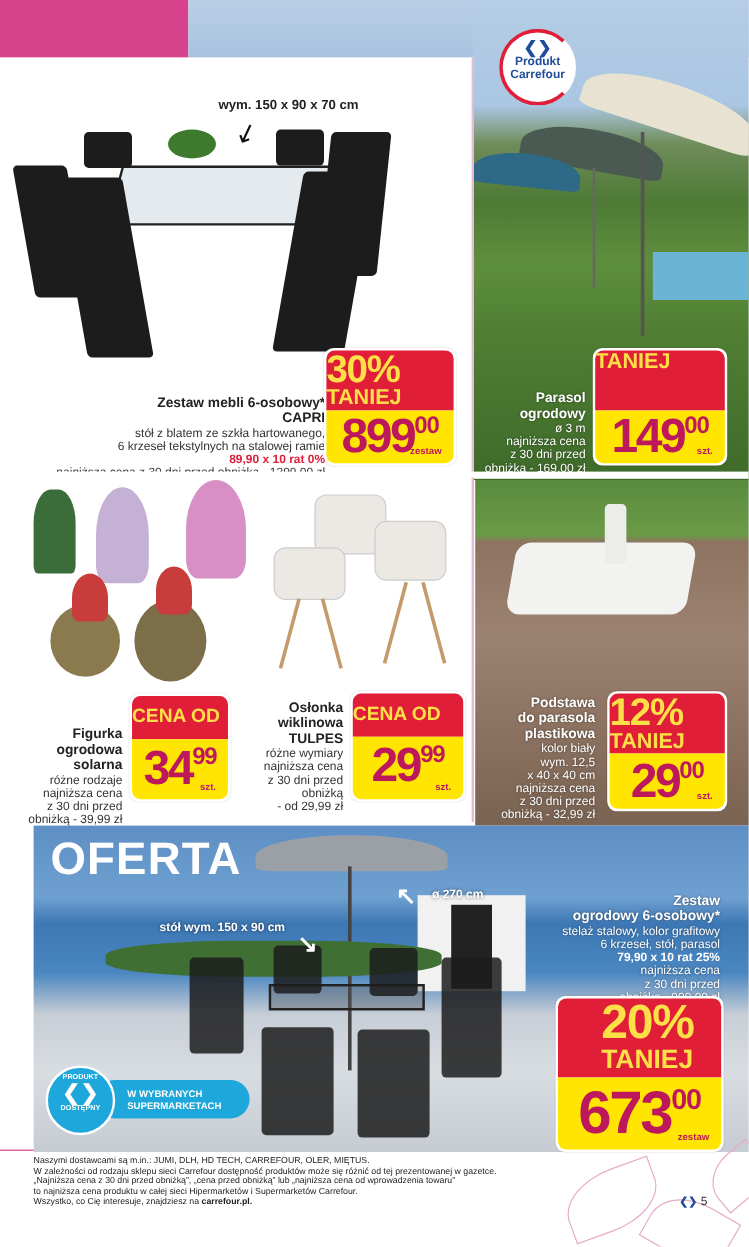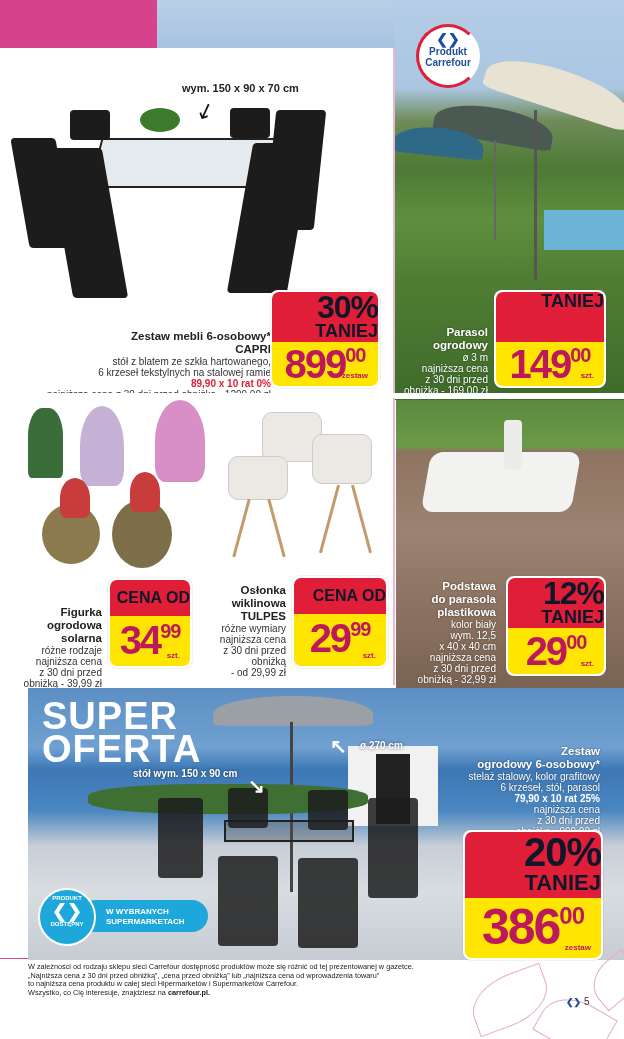--- a/index.html
+++ b/index.html
@@ -27,21 +27,21 @@
   
   .dim-label { font-size: 11px; font-weight: bold; color: #222; }
   .prod-title { font-weight: bold; color: #222; font-size: 11.5px; line-height: 13px; text-align: right; }
   .prod-desc { color: #333; font-size: 10px; line-height: 11px; text-align: right; }
   .prod-red { color: #e01e37; font-weight: bold; font-size: 10px; text-align: right; line-height: 11px; }
   .white-text .prod-title, .white-text .prod-desc { color: #fff; text-shadow: 0 0 2px rgba(0,0,0,0.5); }
   .white-text .prod-red { color: #fff; }
 
   
   .badge { position: absolute; border-radius: 8px; overflow: hidden; background: #fff; padding: 2px; box-shadow: 0 0 0 1px rgba(0,0,0,0.05); }
-  .badge .top { background: #e01e37; color: #0f172a; text-align: right; font-weight: 900; border-radius: 7px 7px 0 0; }
+  .badge .top { background: #e01e37; color: #fde047; text-align: left; font-weight: 900; border-radius: 7px 7px 0 0; }
   .badge .bottom { background: #ffe500; color: #be185d; text-align: center; border-radius: 0 0 7px 7px; position: relative; }
   .pct { font-size: 32px; line-height: 30px; font-weight: 900; letter-spacing: -1px; }
   .taniej { font-size: 18px; line-height: 18px; padding-bottom: 4px; font-weight: 900; }
   .cena-od { font-size: 16px; line-height: 36px; font-weight: 900; }
   .price-main { font-size: 40px; font-weight: 900; line-height: 48px; letter-spacing: -2px; display: inline-block; }
   .price-dec { font-size: 20px; font-weight: 900; vertical-align: 16px; letter-spacing: -1px; }
   .unit { position: absolute; font-size: 8px; font-weight: bold; right: 10px; bottom: 6px; }
 
   .logo-circle { left: 416px; top: 24px; width: 64px; height: 64px; border-radius: 50%; background: #fff; border: 3px solid #e01e37; border-right-color: #fff; text-align: center; }
   .logo-circle .mark { color: #1f4d9b; font-size: 14px; font-weight: 900; margin-top: 5px; line-height: 14px; }
@@ -226,21 +226,20 @@
   <div class="abs table-top" style="left:196px;top:132px;width:130px;height:22px;background:rgba(80,80,80,0.35);"></div>
   <div class="abs chair" style="left:130px;top:110px;width:45px;height:80px;opacity:0.85;"></div>
   <div class="abs chair" style="left:200px;top:100px;width:40px;height:40px;opacity:0.85;"></div>
   <div class="abs chair" style="left:280px;top:102px;width:40px;height:40px;opacity:0.85;"></div>
   <div class="abs chair" style="left:340px;top:110px;width:50px;height:100px;opacity:0.85;"></div>
   <div class="abs chair" style="left:190px;top:168px;width:60px;height:90px;opacity:0.85;"></div>
   <div class="abs chair" style="left:270px;top:170px;width:60px;height:90px;opacity:0.85;"></div>
 </div>
 
 <div class="abs super">
-  <div>SUPER</div>
   <div>OFERTA</div>
 </div>
 <div class="abs photo-label" style="left:360px;top:740px;">ø 270 cm</div>
 <div class="abs photo-label" style="left:133px;top:768px;">stół wym. 150 x 90 cm</div>
 <div class="abs" style="left:330px;top:734px;color:#fff;font-size:20px;font-weight:bold;">↖</div>
 <div class="abs" style="left:248px;top:774px;color:#fff;font-size:20px;font-weight:bold;">↘</div>
 
 <div class="abs white-text" style="left:440px;top:745px;width:160px;">
   <div class="prod-title">Zestaw</div>
   <div class="prod-title">ogrodowy 6-osobowy*</div>
@@ -250,39 +249,40 @@
   <div class="prod-desc">najniższa cena</div>
   <div class="prod-desc">z 30 dni przed</div>
   <div class="prod-desc">obniżką - 999,00 zł</div>
 </div>
 <div class="badge" style="left:463px;top:830px;width:140px;height:130px;">
   <div class="top" style="height:66px;padding-left:36px;">
     <div class="pct" style="font-size:40px;line-height:40px;">20%</div>
     <div class="taniej" style="font-size:22px;line-height:22px;">TANIEJ</div>
   </div>
   <div class="bottom" style="height:60px;">
-    <span class="price-main" style="font-size:50px;line-height:58px;">386</span><span class="price-dec" style="font-size:24px;vertical-align:20px;">00</span>
+    <span class="price-main" style="font-size:50px;line-height:58px;">673</span><span class="price-dec" style="font-size:24px;vertical-align:20px;">00</span>
     <span class="unit">zestaw</span>
   </div>
 </div>
 
 <div class="abs dostepny">
   <div class="pill">
     <div>W WYBRANYCH</div>
     <div>SUPERMARKETACH</div>
   </div>
   <div class="circle">
     <div style="font-size:6px;font-weight:bold;margin-top:5px;">PRODUKT</div>
     <div style="font-size:18px;font-weight:900;line-height:20px;">❮❯</div>
     <div style="font-size:6px;font-weight:bold;">DOSTĘPNY</div>
   </div>
 </div>
 
 <div class="abs pink-rule"></div>
 <div class="abs footer">
+  <div>Naszymi dostawcami są m.in.: JUMI, DLH, HD TECH, CARREFOUR, OLER, MIĘTUS.</div>
   <div>W zależności od rodzaju sklepu sieci Carrefour dostępność produktów może się różnić od tej prezentowanej w gazetce.</div>
   <div>„Najniższa cena z 30 dni przed obniżką”, „cena przed obniżką” lub „najniższa cena od wprowadzenia towaru”</div>
   <div>to najniższa cena produktu w całej sieci Hipermarketów i Supermarketów Carrefour.</div>
   <div><span>Wszystko, co Cię interesuje, znajdziesz na </span><b>carrefour.pl.</b></div>
 </div>
 
 <div class="abs leaf" style="left:470px;top:975px;width:80px;height:50px;transform:rotate(-20deg);"></div>
 <div class="abs leaf" style="left:540px;top:1000px;width:70px;height:50px;transform:rotate(30deg);"></div>
 <div class="abs leaf" style="left:590px;top:960px;width:50px;height:40px;transform:rotate(-40deg);"></div>
 

